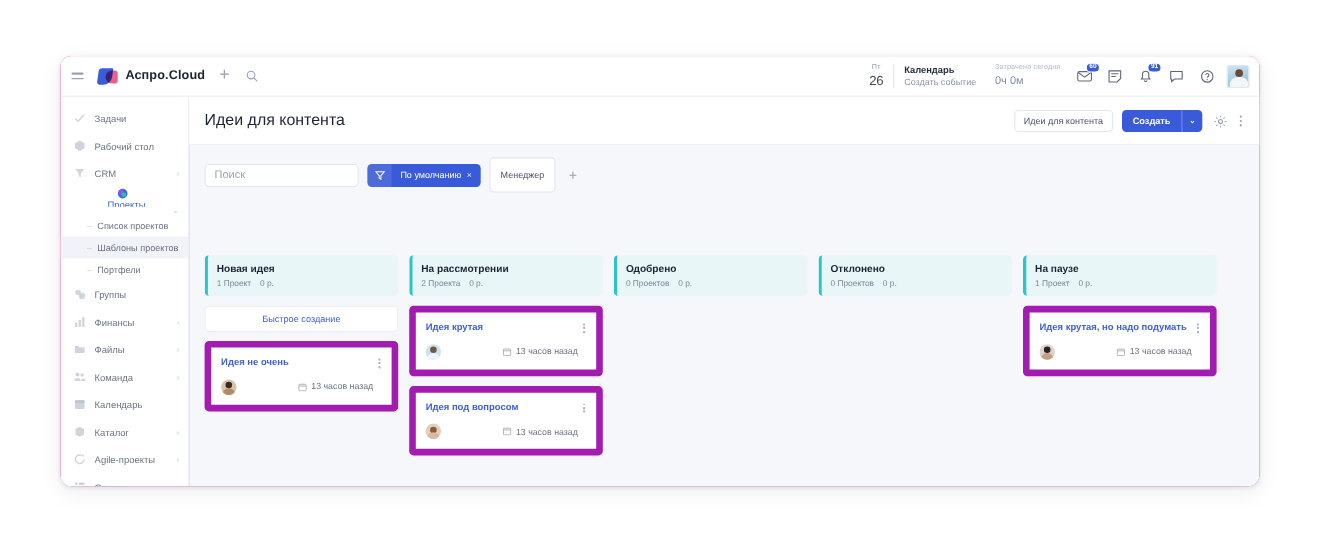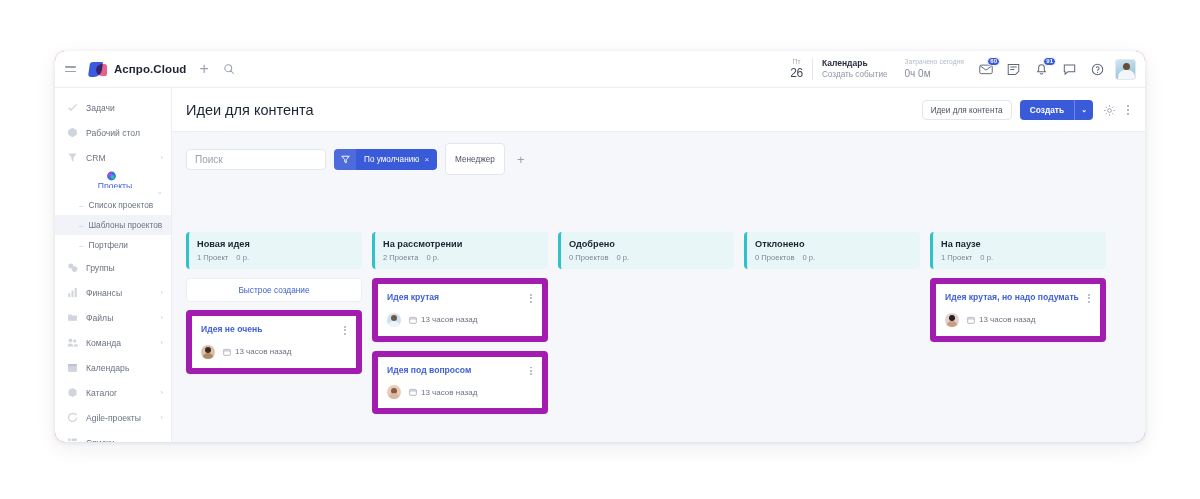--- a/index.html
+++ b/index.html
@@ -254,21 +254,21 @@
     box-shadow: 0 1px 1.5px rgba(25,35,70,.035);
     cursor: pointer;
   }
   .card-top { display: flex; align-items: flex-start; }
   .card-title {
     font-size: 8.6px; color: #3f5fd6; font-weight: bold; flex: 1;
     line-height: 1.3; padding-right: 6px;
   }
   .card-kebab { display: flex; flex-direction: column; gap: 1.6px; padding: 2px 1px; flex: 0 0 auto; }
   .card-kebab i { width: 1.8px; height: 1.8px; border-radius: 50%; background: #a7aebb; display: block; }
-  .card-bottom { display: flex; align-items: center; margin-top: 8px; }
+  .card-bottom { display: flex; align-items: center; margin-top: 8px; gap: 48px; }
   .card-avatar {
     width: 14px; height: 14px; border-radius: 50%;
     margin-right: 8px; position: relative; overflow: hidden;
     flex: 0 0 14px;
   }
   .card-avatar .ah { position:absolute; left:4px; top:2.5px; width:6px; height:6px; border-radius:50%; }
   .card-avatar .ab { position:absolute; left:1px; top:8px; width:12px; height:8px; border-radius:6px 6px 0 0; }
   .card-date { font-size: 8px; color: #6b7382; display: flex; align-items: center; gap: 4px; }
 </style>
 </head>

